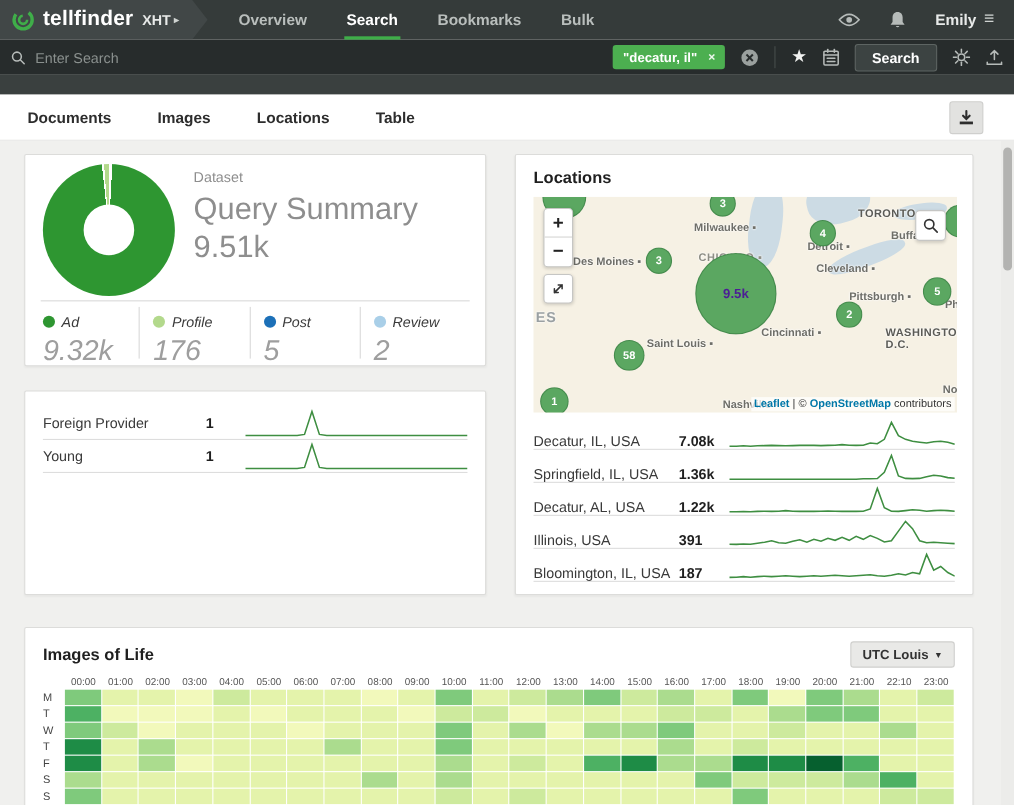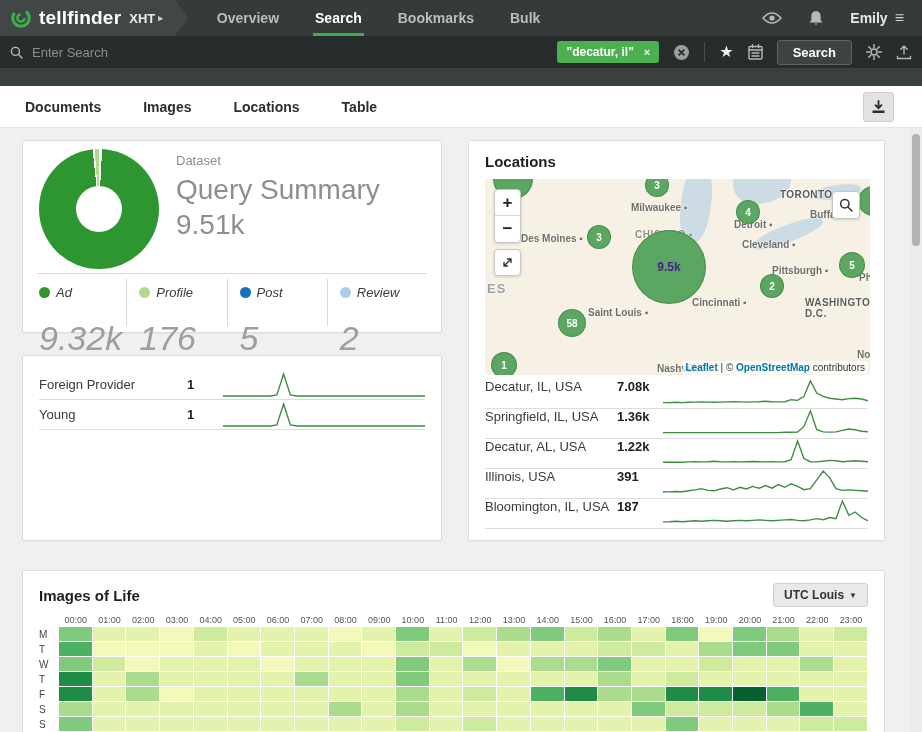--- a/index.html
+++ b/index.html
@@ -55,21 +55,21 @@
   .donut-hole { position: absolute; left: 50%; top: 50%; width: 46px; height: 46px; margin: -23px 0 0 -23px; background: #fff; border-radius: 50%; }
   .qhead { position: absolute; left: 153px; top: 12px; }
   .qhead .ds { font-size: 13px; color: #8e8e8e; margin-bottom: 4px; }
   .qhead .qt { font-size: 28px; color: #8e8e8e; line-height: 1.25; }
   .qdivider { position: absolute; left: 14px; right: 14px; top: 132px; height: 1px; background: #d9d9d9; }
   .legend { position: absolute; left: 14px; right: 14px; top: 138px; bottom: 6px; display: flex; font-style: italic; }
   .leg-col { flex: 1; padding: 6px 0 0 12px; border-left: 1px solid #d9d9d9; }
   .leg-col:first-child { border-left: none; padding-left: 2px; }
   .leg-top { display: flex; align-items: center; gap: 6px; font-size: 13px; color: #3a3a3a; }
   .leg-dot { width: 11px; height: 11px; border-radius: 50%; }
-  .leg-val { font-size: 34px; color: #9e9e9e; margin-top: 19px; }
+  .leg-val { font-size: 26px; color: #9e9e9e; margin-top: 3px; }
 
   
   #ticard { left: 22px; top: 227px; width: 420px; height: 186px; padding: 14px 16px; }
   .ind-row { display: flex; align-items: center; height: 30px; border-bottom: 1px solid #ddd; }
   .ind-label { width: 148px; font-size: 13px; color: #3a3a3a; }
   .ind-val { width: 36px; font-size: 13px; font-weight: bold; color: #1f1f1f; }
   .sparkbox { flex: 1; height: 26px; }
   .sparkbox svg { width: 100%; height: 100%; display: block; }
   #ticard .card-title { margin: 4px 0 10px; }
 
@@ -87,21 +87,21 @@
   .map-ctl { position: absolute; background: #fff; border: 1px solid #c6c6c4; border-radius: 4px; box-shadow: 0 1px 3px rgba(0,0,0,.15); }
   .zoomctl { left: 9px; top: 10px; width: 27px; }
   .zoomctl .zbtn { width: 100%; height: 26px; display: flex; align-items: center; justify-content: center;
                    font-size: 17px; font-weight: bold; color: #222; cursor: pointer; }
   .zoomctl .zbtn:first-child { border-bottom: 1px solid #d6d6d4; }
   .expctl { left: 9px; top: 70px; width: 27px; height: 27px; display: flex; align-items: center; justify-content: center; cursor: pointer; }
   .mapsearch { right: 10px; top: 12px; width: 28px; height: 28px; display: flex; align-items: center; justify-content: center; cursor: pointer; }
   .attrib { position: absolute; right: 2px; bottom: 1px; font-size: 10px; color: #333; background: rgba(255,255,255,.75); padding: 1px 3px; }
   .attrib .lnk { color: #0078a8; font-weight: bold; }
   .loc-rows { margin-top: 4px; }
-  .loc-row { display: flex; align-items: flex-start; height: 30px; border-bottom: 1px solid #ddd; }
+  .loc-row { display: flex; align-items: flex-end; height: 30px; border-bottom: 1px solid #ddd; }
   .loc-label { width: 132px; font-size: 13px; color: #3a3a3a; }
   .loc-val { width: 46px; font-size: 13px; font-weight: bold; color: #1f1f1f; text-align: left; }
 
   
   #polcard { left: 22px; top: 442px; width: 863px; height: 200px; padding: 12px 16px; }
   .pol-head { display: flex; align-items: center; justify-content: space-between; }
   .utc-btn { background: #e9e9e7; border: 1px solid #cfcfcd; border-radius: 3px; font-size: 12px; font-weight: bold;
              color: #333; padding: 4px 10px; cursor: pointer; font-family: inherit; display: flex; align-items: center; gap: 5px; }
   .utc-btn .caret { font-size: 8px; }
   .hm { margin-top: 8px; }
@@ -415,21 +415,21 @@
           <div>12:00</div>
           <div>13:00</div>
           <div>14:00</div>
           <div>15:00</div>
           <div>16:00</div>
           <div>17:00</div>
           <div>18:00</div>
           <div>19:00</div>
           <div>20:00</div>
           <div>21:00</div>
-          <div>22:00</div>
+          <div>22:10</div>
           <div>23:00</div>
         </div>
         <div class="hm-row">
           <div class="hm-day">M</div>
           <div class="hm-cells">
             <div class="hm-cell" style="background: rgb(127, 202, 124);"></div>
             <div class="hm-cell" style="background: rgb(228, 243, 171);"></div>
             <div class="hm-cell" style="background: rgb(228, 243, 171);"></div>
             <div class="hm-cell" style="background: rgb(242, 249, 187);"></div>
             <div class="hm-cell" style="background: rgb(205, 234, 157);"></div>

